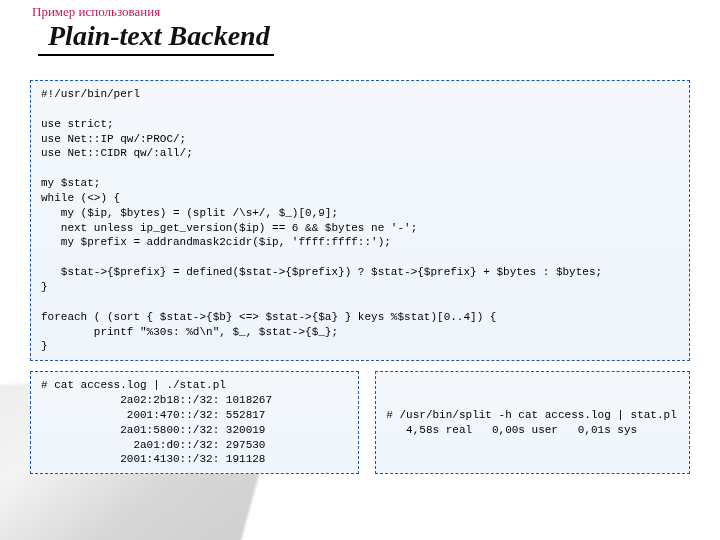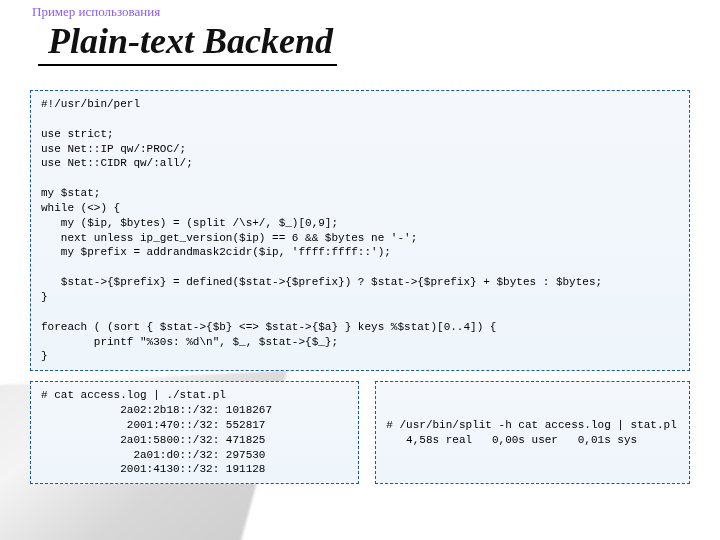--- a/index.html
+++ b/index.html
@@ -21,32 +21,32 @@
     transform: skewX(-18deg) rotate(-3deg);
     z-index: 0;
     filter: blur(1px);
   }
   .content {
     position: relative;
     z-index: 1;
     padding: 10px 30px 0 30px;
   }
   .title {
-    font-size: 36px;
+    font-size: 28px;
     font-weight: bold;
     font-style: italic;
     color: #111;
     display: inline-block;
     border-bottom: 2px solid #000;
     padding: 0 4px 2px 10px;
     margin-left: 8px;
   }
   .subtitle {
     font-size: 13px;
-    color: #8b5cf6;
+    color: #be185d;
     margin-top: -6px;
     margin-left: 2px;
   }
   .code-box {
     border: 1.5px dashed #1a56a8;
     background: linear-gradient(#f4f8fc, #eef5fb);
     font-family: "Courier New", monospace;
     font-size: 11px;
     line-height: 1.35;
     color: #000;
@@ -89,19 +89,19 @@
 }
 
 foreach ( (sort { $stat-&gt;{$b} &lt;=&gt; $stat-&gt;{$a} } keys %$stat)[0..4]) {
         printf "%30s: %d\n", $_, $stat-&gt;{$_};
 }</div>
 
   <div class="row">
     <div class="code-box box-left"># cat access.log | ./stat.pl
             2a02:2b18::/32: 1018267
              2001:470::/32: 552817
-            2a01:5800::/32: 471825
+            2a01:5800::/32: 320019
               2a01:d0::/32: 297530
             2001:4130::/32: 191128</div>
     <div class="code-box box-right"># /usr/bin/split -h cat access.log | stat.pl
    4,58s real   0,00s user   0,01s sys</div>
   </div>
 </div>
 
 </body></html>

